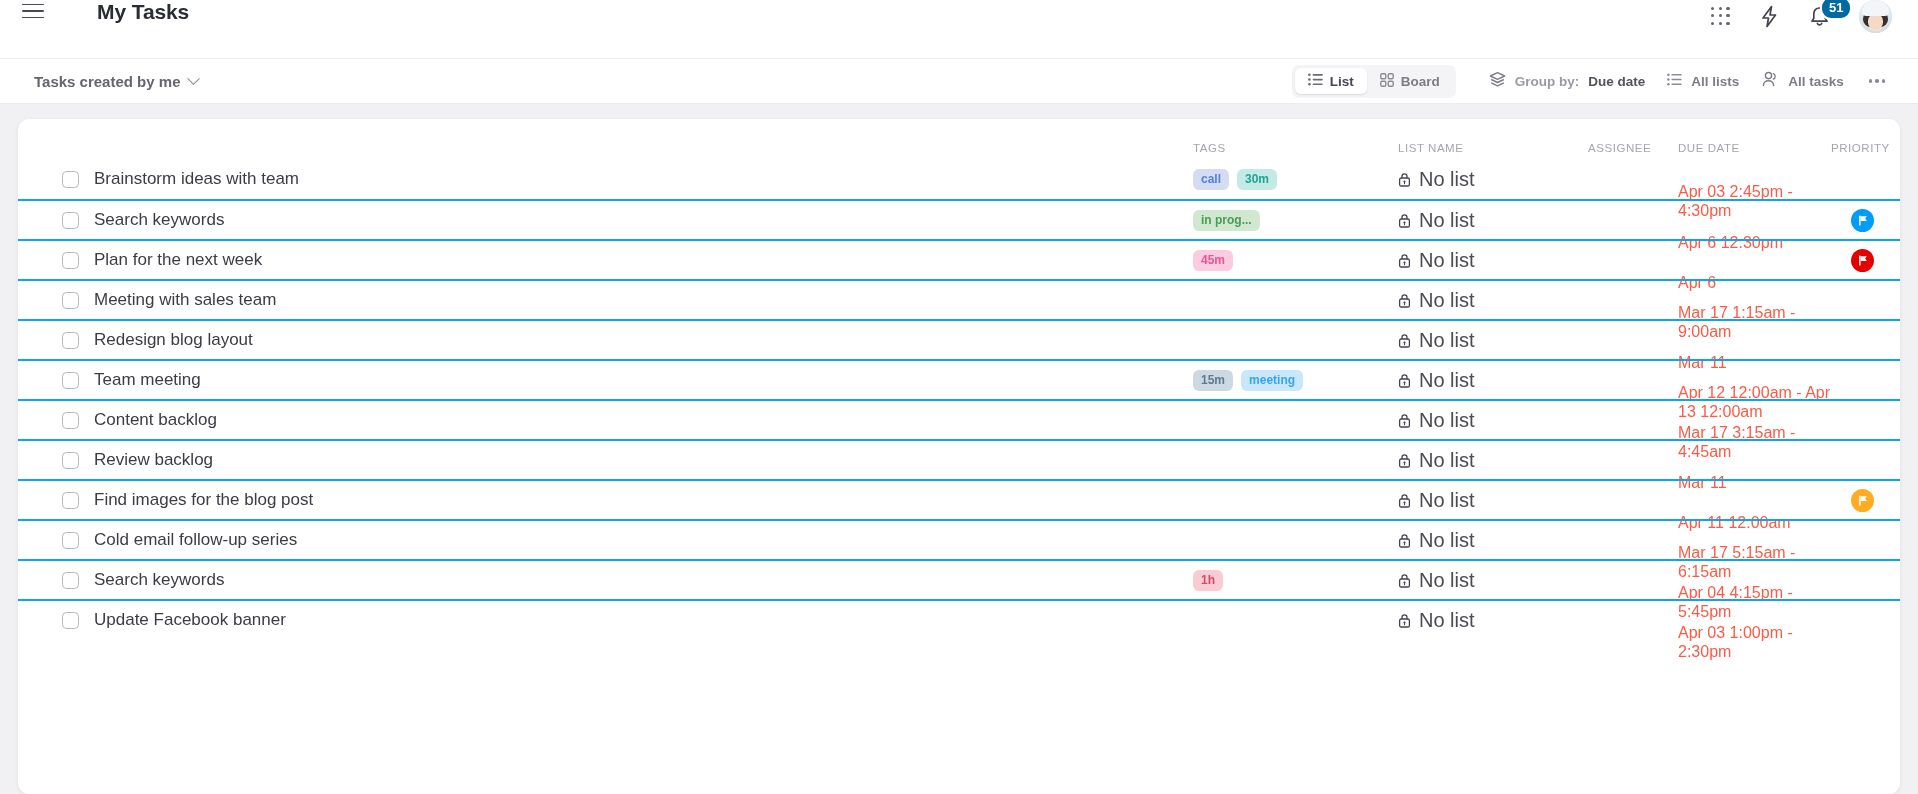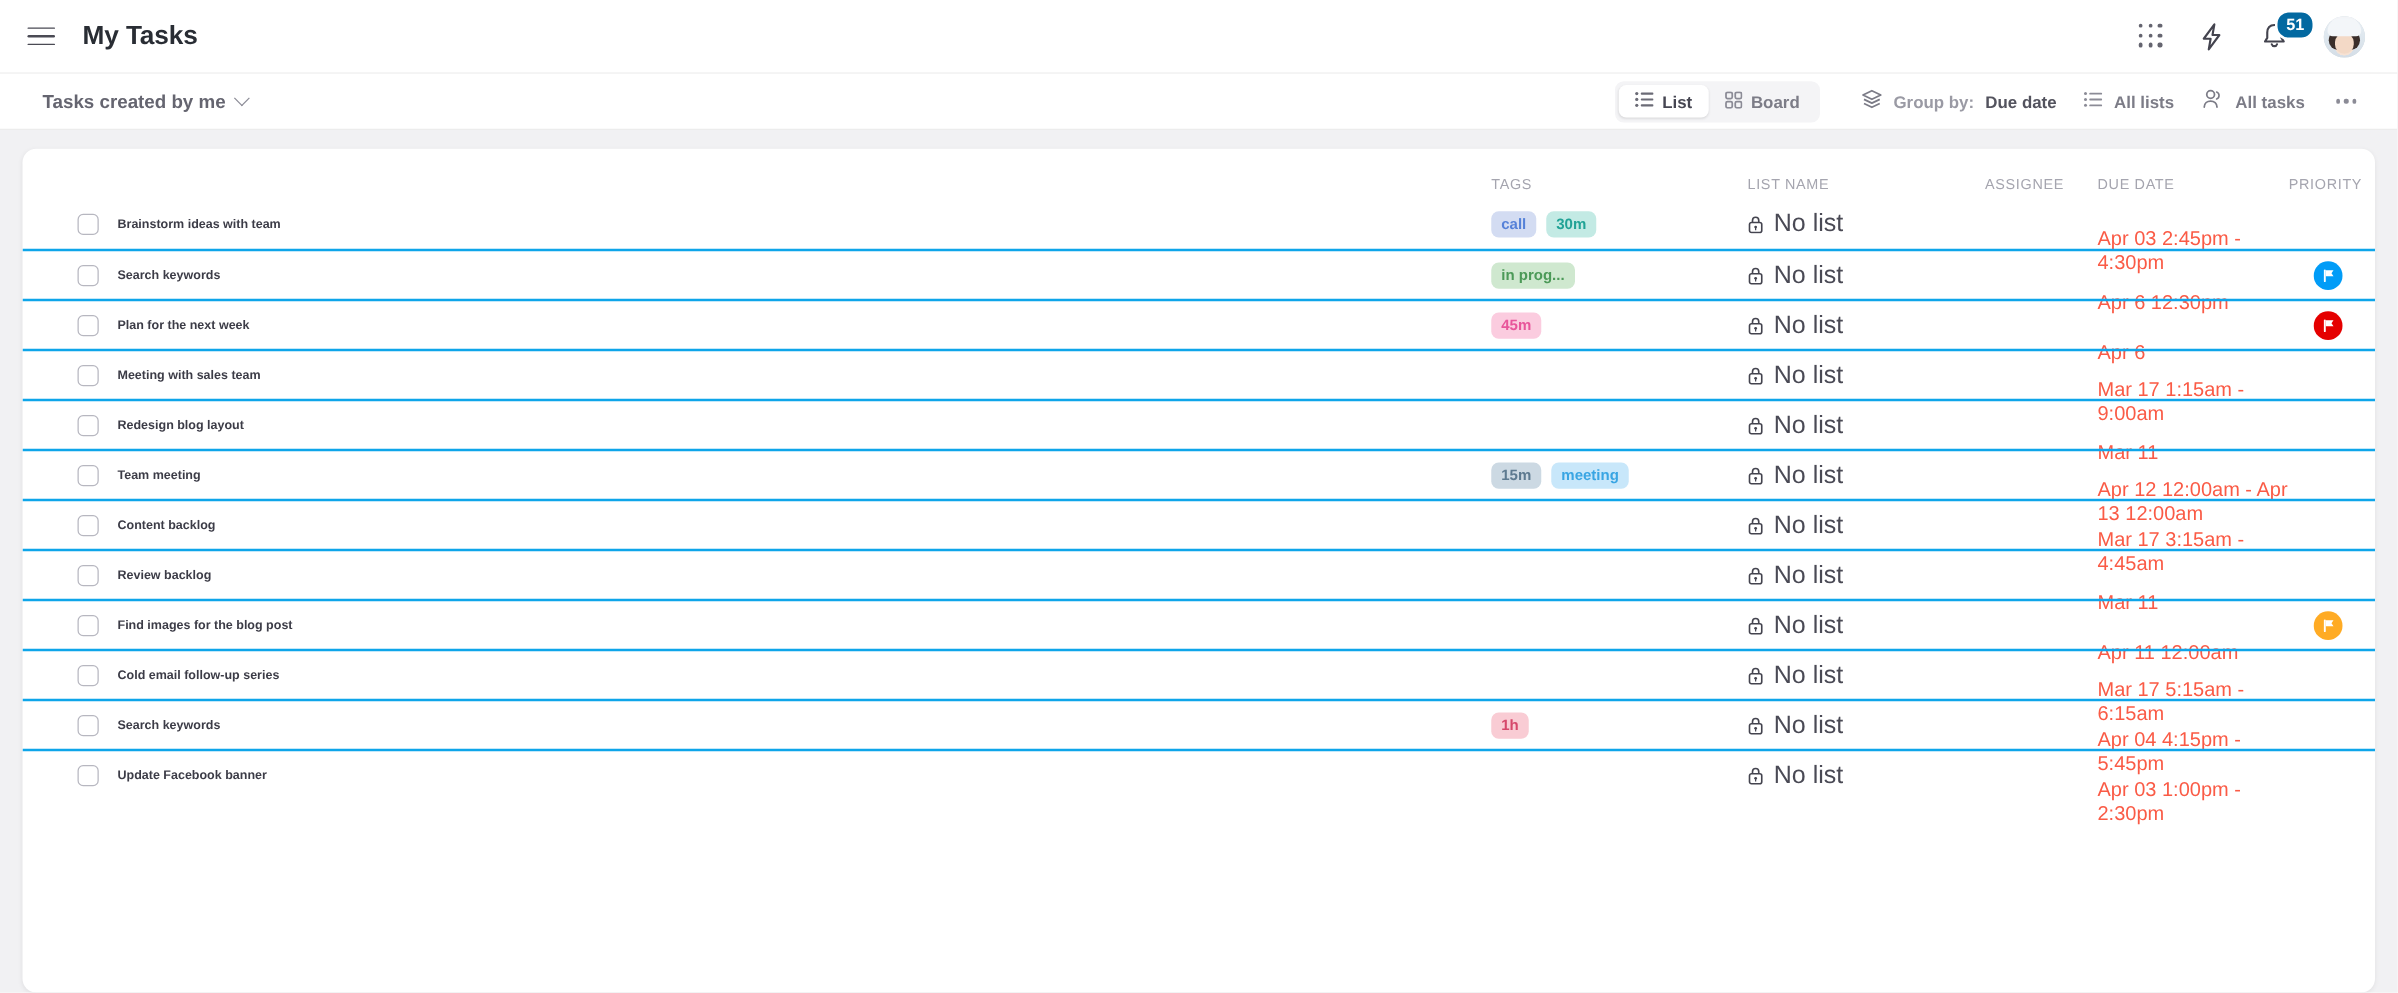--- a/index.html
+++ b/index.html
@@ -10,23 +10,24 @@
     background: #f1f1f3;
     font-family: "Liberation Sans", sans-serif;
     -webkit-font-smoothing: antialiased;
   }
 
   
   .topbar {
     height: 59px;
     background: #ffffff;
     display: flex;
-    align-items: center;
+    align-items: flex-start;
     padding: 0 26px 0 22px;
     border-bottom: 1px solid #ececec;
+    gap: 31px;
   }
   .hamburger {
     width: 22px; height: 22px;
     display: flex; flex-direction: column; justify-content: center;
     gap: 5px;
     cursor: pointer;
     margin-right: 22px;
   }
   .hamburger span {
     display: block; height: 1.6px; width: 22px;
@@ -230,24 +231,23 @@
   }
   .checkbox {
     width: 17px; height: 17px;
     border: 1.6px solid #b7b7c0;
     border-radius: 4.5px;
     flex: none;
     cursor: pointer;
     background: #fff;
   }
   .task-name {
-    font-size: 10px;
+    font-size: 17px;
     color: #3c3c47;
     white-space: nowrap;
-    font-weight: bold;
   }
 
   .tags-cell { left: 1175px; display: flex; gap: 8px; align-items: center; }
   .tag {
     font-size: 12px;
     font-weight: bold;
     border-radius: 6px;
     padding: 3px 8px;
     white-space: nowrap;
     line-height: 15px;

